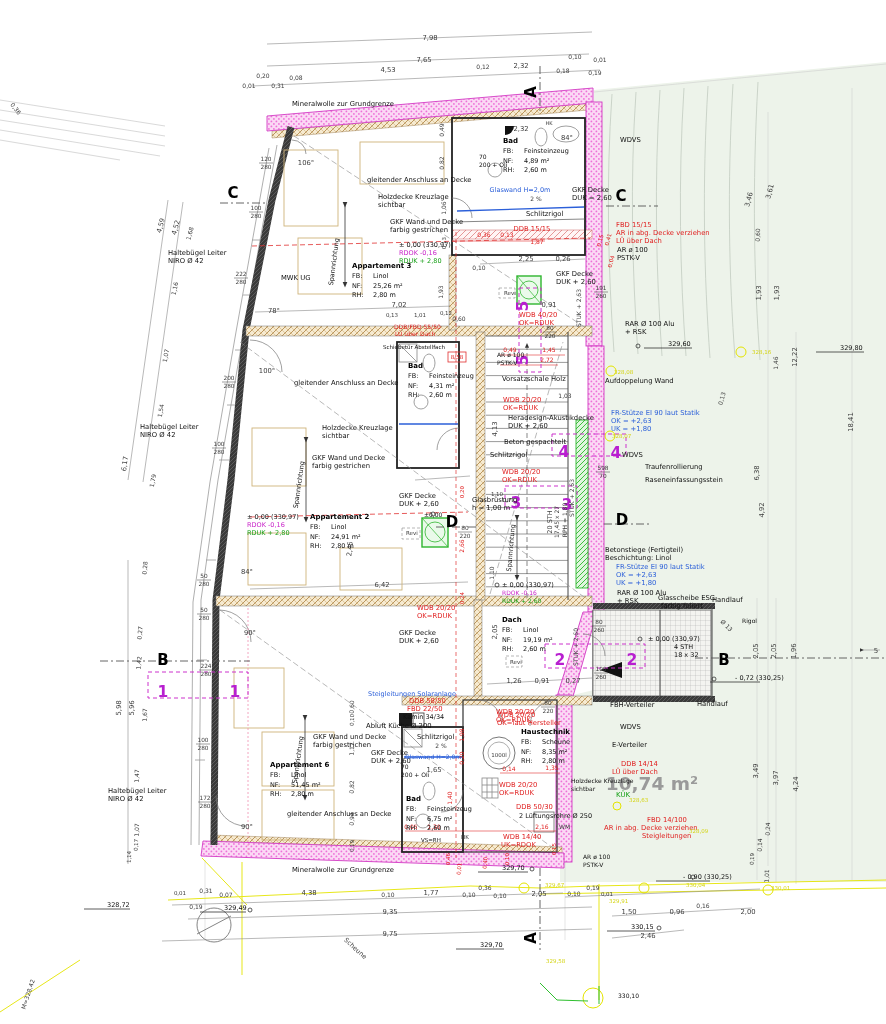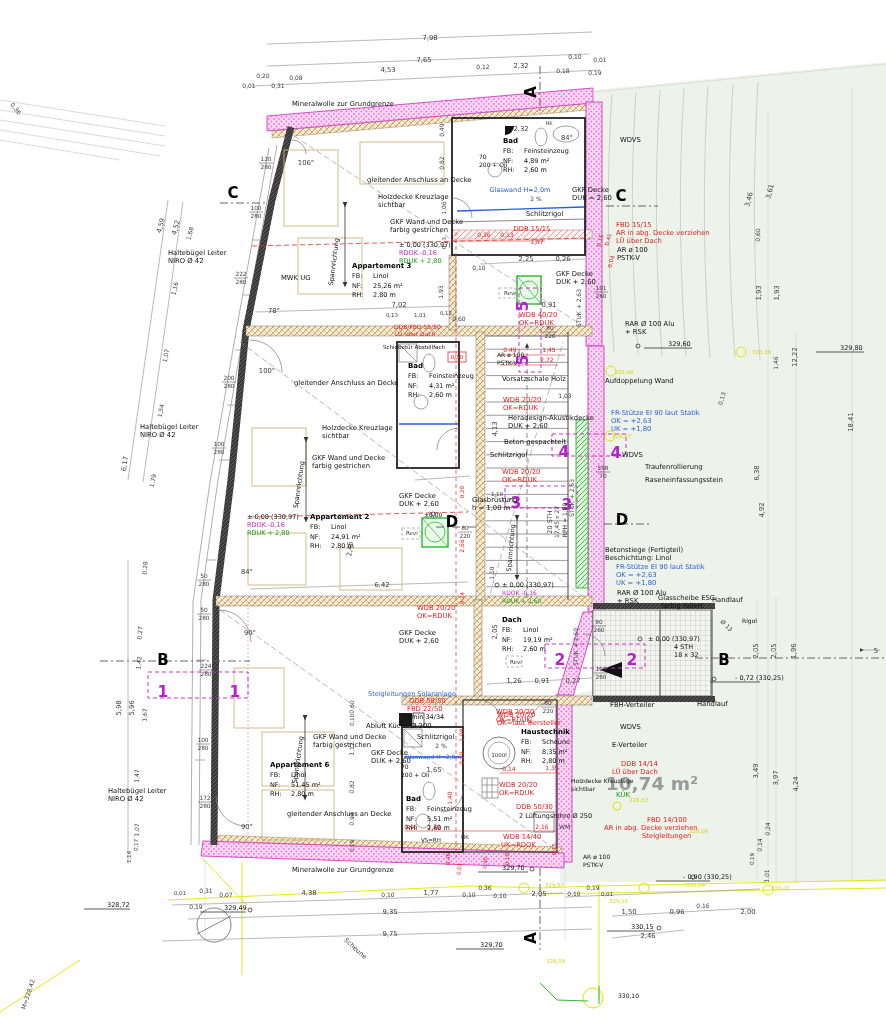--- a/index.html
+++ b/index.html
@@ -738,21 +738,21 @@
       </div>
       <div class="room" style="left: 408px; top: 361px;">
         <div class="rt">Bad</div>
         <div><span class="rl">FB:</span><span>Feinsteinzeug</span></div>
         <div><span class="rl">NF:</span><span>4,31 m²</span></div>
         <div><span class="rl">RH:</span><span>2,60 m</span></div>
       </div>
       <div class="room" style="left: 406px; top: 794px;">
         <div class="rt">Bad</div>
         <div><span class="rl">FB:</span><span>Feinsteinzeug</span></div>
-        <div><span class="rl">NF:</span><span>5,51 m²</span></div>
+        <div><span class="rl">NF:</span><span>6,75 m²</span></div>
         <div><span class="rl">RH:</span><span>2,60 m</span></div>
       </div>
       <div class="room" style="left: 352px; top: 261px;">
         <div class="rt">Appartement 3</div>
         <div><span class="rl">FB:</span><span>Linol</span></div>
         <div><span class="rl">NF:</span><span>25,26 m²</span></div>
         <div><span class="rl">RH:</span><span>2,80 m</span></div>
       </div>
       <div class="room" style="left: 310px; top: 512px;">
         <div class="rt">Appartement 2</div>

